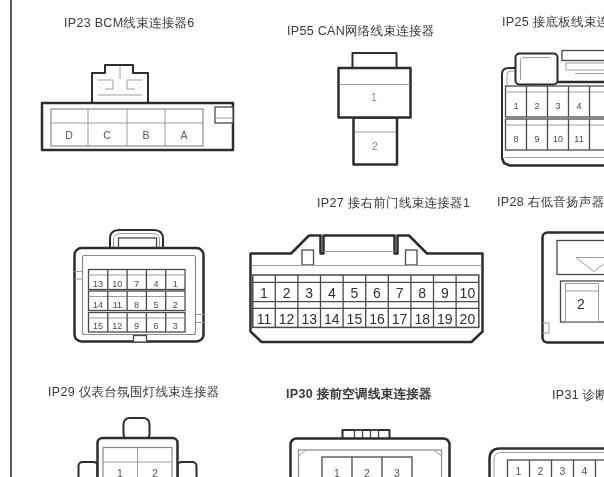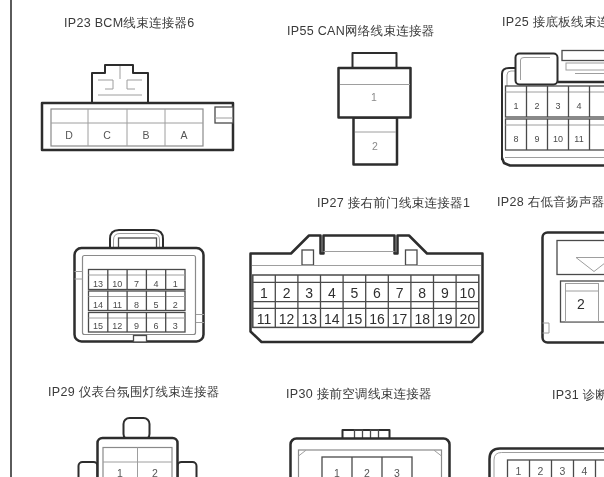--- a/index.html
+++ b/index.html
@@ -28,21 +28,21 @@
 <body>
 
 <div id="page">
 
   <div class="title" style="left:64px;top:15px;">IP23 BCM线束连接器6</div>
   <div class="title" style="left:287px;top:23px;">IP55 CAN网络线束连接器</div>
   <div class="title" style="left:502px;top:14px;">IP25 接底板线束连接器</div>
   <div class="title" style="left:296px;top:195px;margin-left:21px;">IP27 接右前门线束连接器1</div>
   <div class="title" style="left:497px;top:194px;">IP28 右低音扬声器线束连接器</div>
   <div class="title" style="left:48px;top:384px;">IP29 仪表台氛围灯线束连接器</div>
-  <div class="title" style="left:286px;top:386px;">IP30 接前空调线束连接器</div>
+  <div class="title" style="left:286px;top:386px;font-weight:bold;">IP30 接前空调线束连接器</div>
   <div class="title" style="left:552px;top:387px;">IP31 诊断接口线束连接器</div>
 
   <svg width="604" height="477" viewBox="0 0 604 477">
 
     <line x1="11" y1="0" x2="11" y2="477" stroke="#4a4a4a" stroke-width="1.8"></line>
 
     <g>
       <path class="outline2" d="M92,103 V73 H105 V65 H133 V73 H148 V103"></path>
       <path class="thin" d="M120,66 V79 M98,80 H113 V89 H105 M142,80 H127 V89 H135 M98,95 H142"></path>
       <rect class="outline" x="42" y="103" width="191" height="47"></rect>

